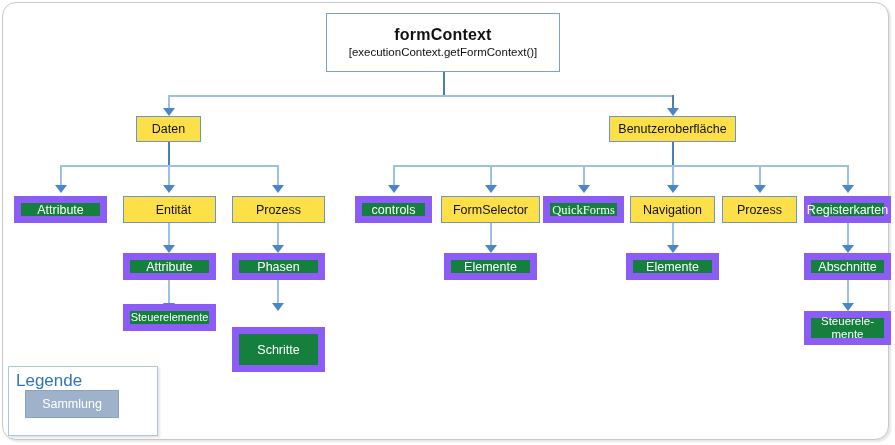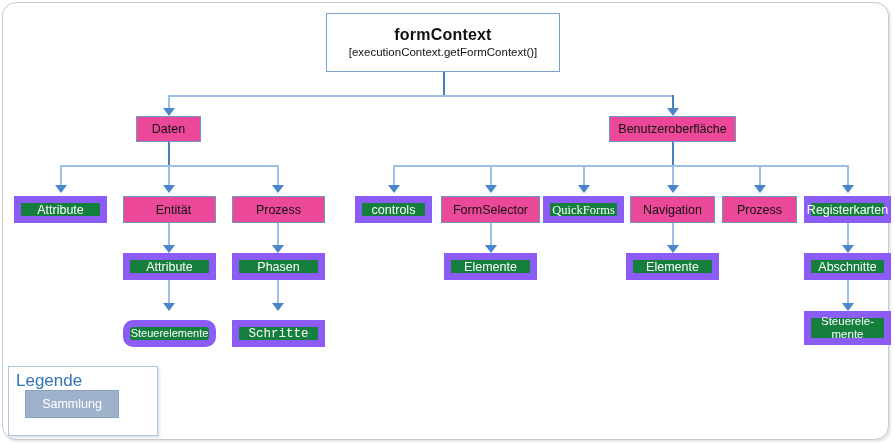--- a/index.html
+++ b/index.html
@@ -28,21 +28,21 @@
     box-sizing:border-box;
     display:flex;
     align-items:center;
     justify-content:center;
     text-align:center;
     line-height:1.12;
     z-index:4;
   }
   
   .node.plain{
-    background:#ec4899;
+    background:#fde047;
     border:1px solid #6b96c8;
     color:#111111;
     font-size:12.5px;
   }
   
   .node.coll{
     background:#15803d;
     border:7px solid #8b5cf6;
     color:#ffffff;
     font-size:12.5px;
@@ -210,24 +210,24 @@
   <div class="node coll" style="left:444px;top:253px;width:93px;height:27px;">
     <span>Elemente</span>
   </div>
   <div class="node coll" style="left:626px;top:253px;width:93px;height:27px;">
     <span>Elemente</span>
   </div>
   <div class="node coll" style="left:804px;top:253px;width:87px;height:27px;">
     <span>Abschnitte</span>
   </div>
 
-  <div class="node coll" style="left:123px;top:320px;width:93px;height:27px;border-radius:10px;">
+  <div class="node coll" style="left:123px;top:304px;width:93px;height:27px;">
     <span style="font-size:11px;">Steuerelemente</span>
   </div>
-  <div class="node coll" style="left:232px;top:320px;width:93px;height:27px;font-family:Liberation Mono, monospace;">
+  <div class="node coll" style="left:232px;top:327px;width:93px;height:45px;">
     <span>Schritte</span>
   </div>
   <div class="node coll" style="left:804px;top:311px;width:87px;height:34px;flex-direction:column;">
     <span style="font-size:11.5px;">Steuerele-</span>
     <span style="font-size:11.5px;">mente</span>
   </div>
 
   <div id="legend">
     <span class="cap">Legende</span>
     <span class="swatch">

